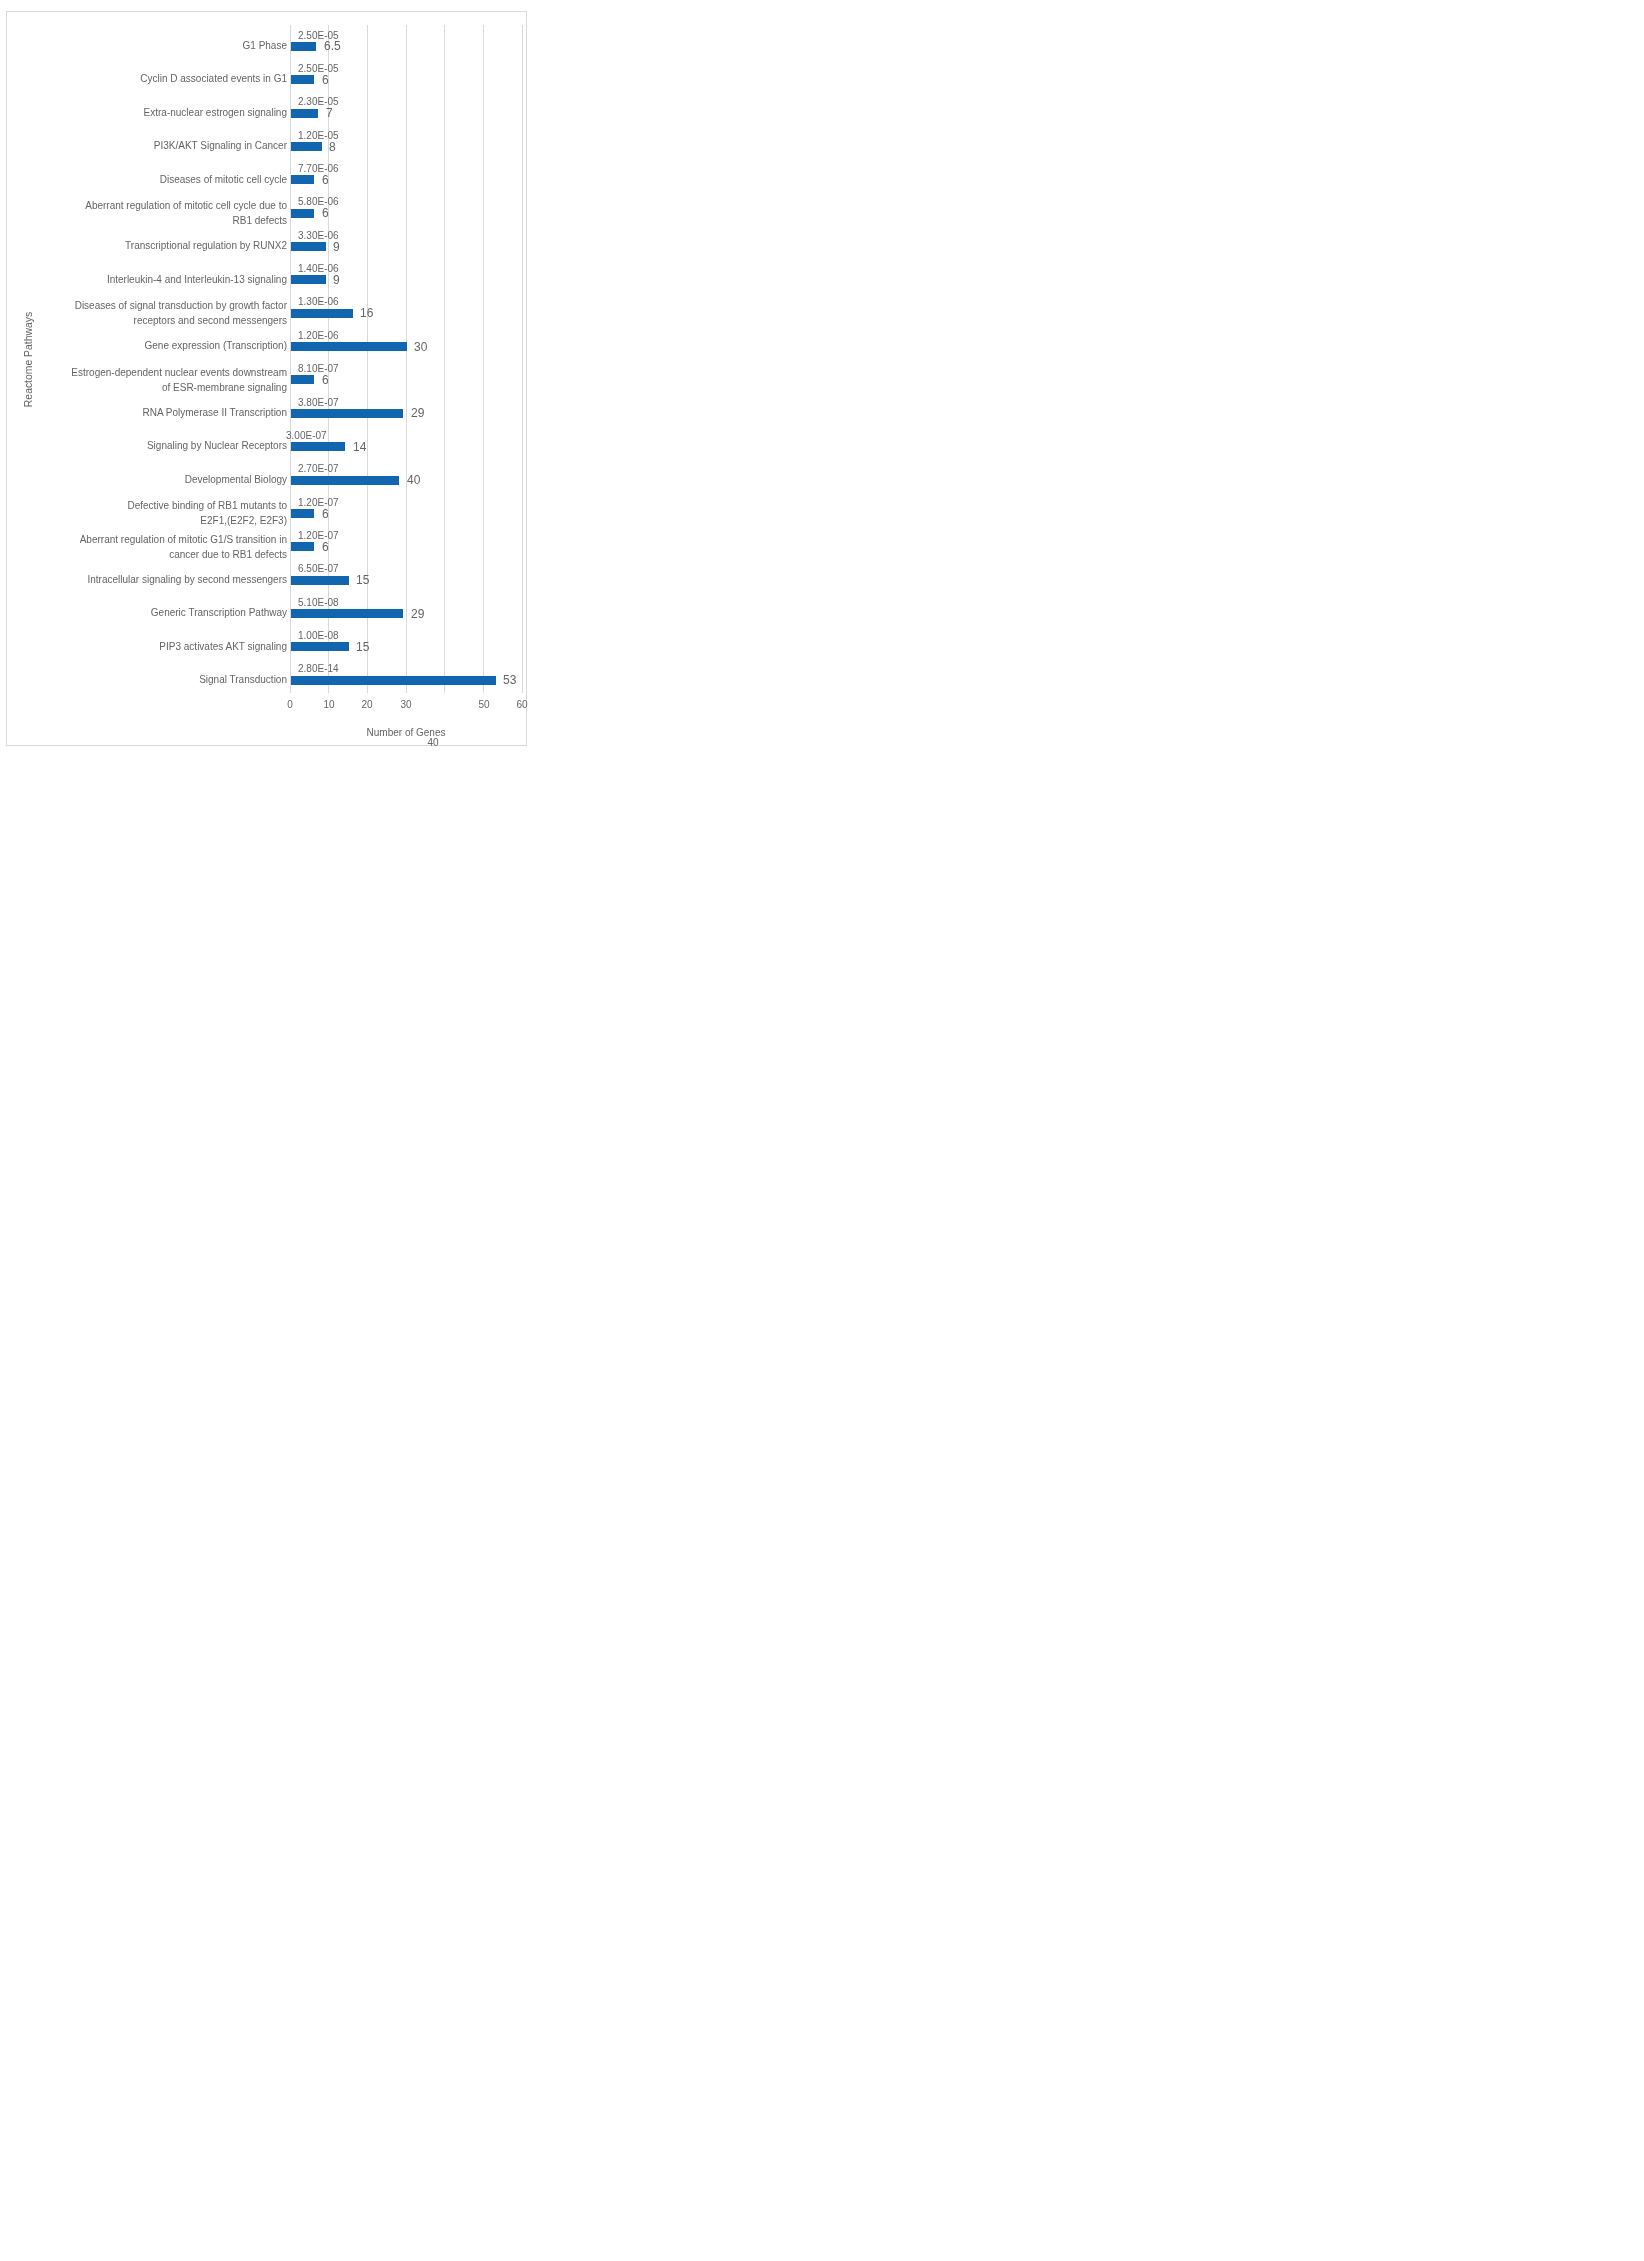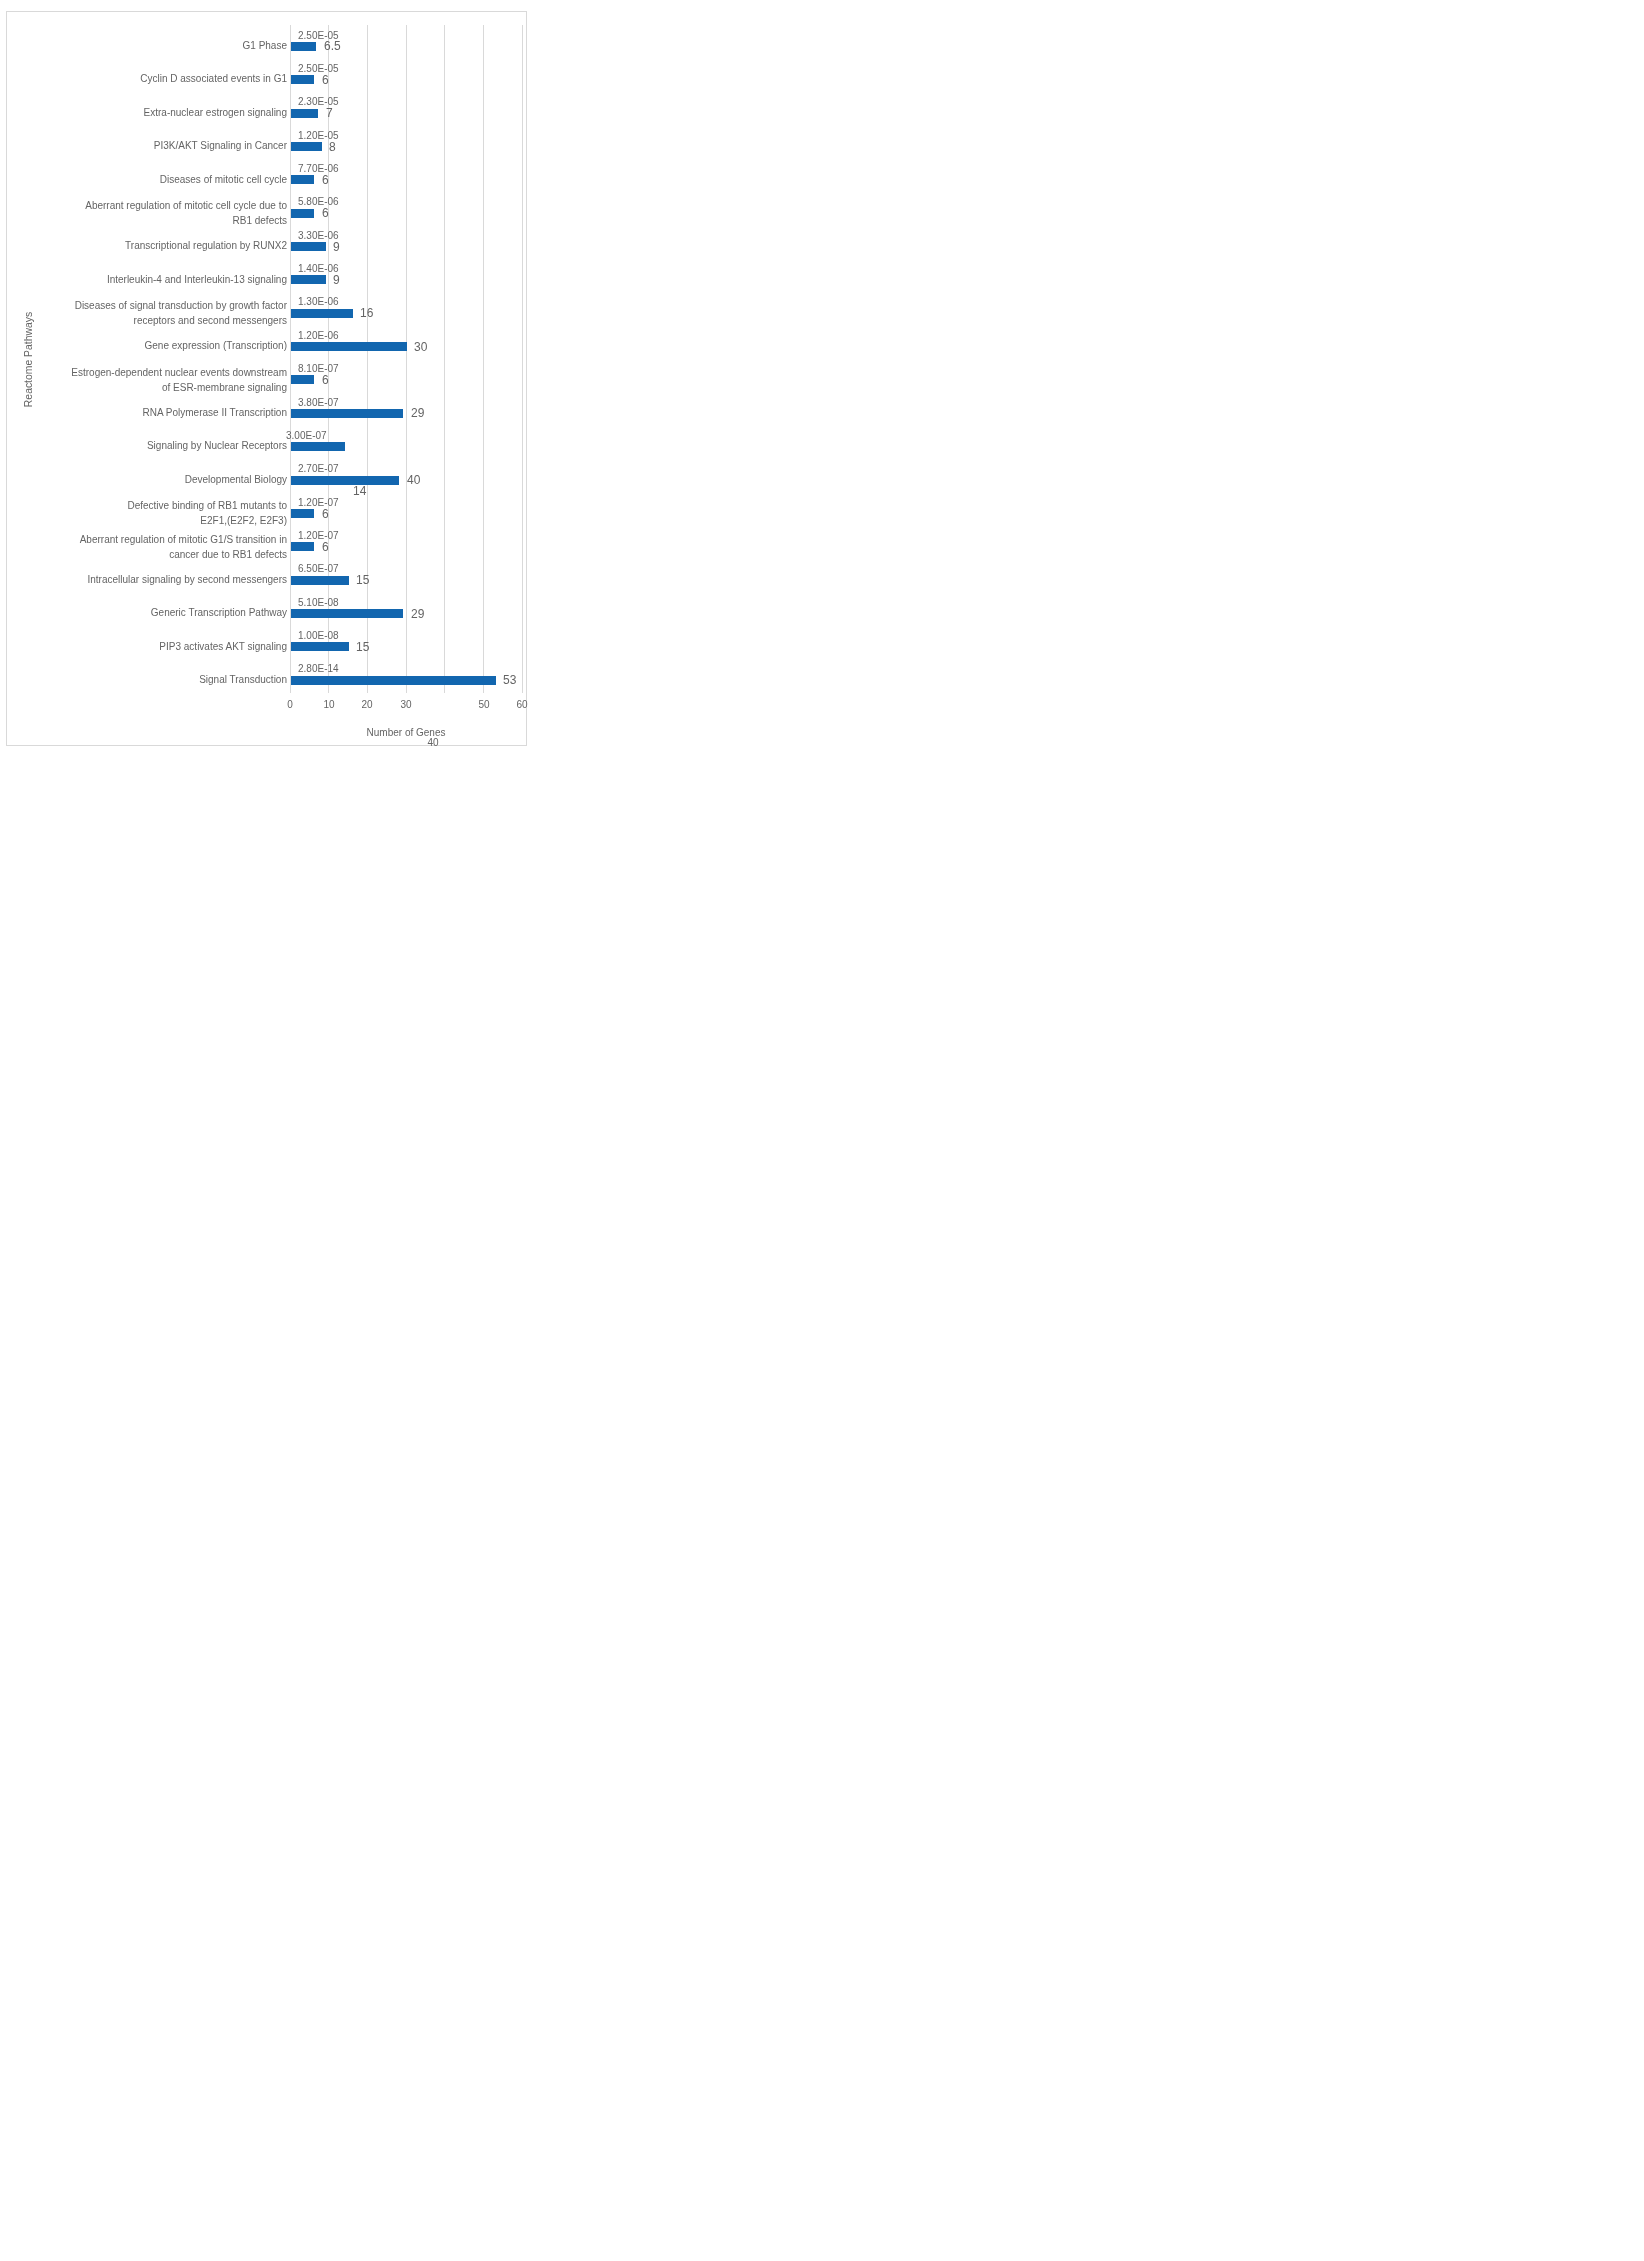--- a/index.html
+++ b/index.html
@@ -150,21 +150,21 @@
       <div class="bar" style="left: 291px; top: 375px; width: 23px; height: 9.2px;"></div>
       <div class="p-label" style="left: 298px; top: 363px;">8.10E-07</div>
       <div class="count-label" style="left: 322px; top: 374px;">6</div>
       <div class="cat-label" style="left: 15px; width: 272px; top: 391px; height: 45px;">RNA Polymerase II Transcription</div>
       <div class="bar" style="left: 291px; top: 409px; width: 112px; height: 9.2px;"></div>
       <div class="p-label" style="left: 298px; top: 397px;">3.80E-07</div>
       <div class="count-label" style="left: 411px; top: 407px;">29</div>
       <div class="cat-label" style="left: 15px; width: 272px; top: 424px; height: 45px;">Signaling by Nuclear Receptors</div>
       <div class="bar" style="left: 291px; top: 442px; width: 54px; height: 9.2px;"></div>
       <div class="p-label" style="left: 286px; top: 430px;">3.00E-07</div>
-      <div class="count-label" style="left: 353px; top: 441px; margin-top: 44px;">14</div>
+      <div class="count-label" style="left: 353px; top: 441px;">14</div>
       <div class="cat-label" style="left: 15px; width: 272px; top: 458px; height: 45px;">Developmental Biology</div>
       <div class="bar" style="left: 291px; top: 476px; width: 108px; height: 9.2px;"></div>
       <div class="p-label" style="left: 298px; top: 463px;">2.70E-07</div>
       <div class="count-label" style="left: 407px; top: 474px;">40</div>
       <div class="cat-label" style="left: 15px; width: 272px; top: 491px; height: 45px;">Defective binding of RB1 mutants to
 E2F1,(E2F2, E2F3)</div>
       <div class="bar" style="left: 291px; top: 509px; width: 23px; height: 9.2px;"></div>
       <div class="p-label" style="left: 298px; top: 497px;">1.20E-07</div>
       <div class="count-label" style="left: 322px; top: 508px;">6</div>
       <div class="cat-label" style="left: 15px; width: 272px; top: 525px; height: 45px;">Aberrant regulation of mitotic G1/S transition in

